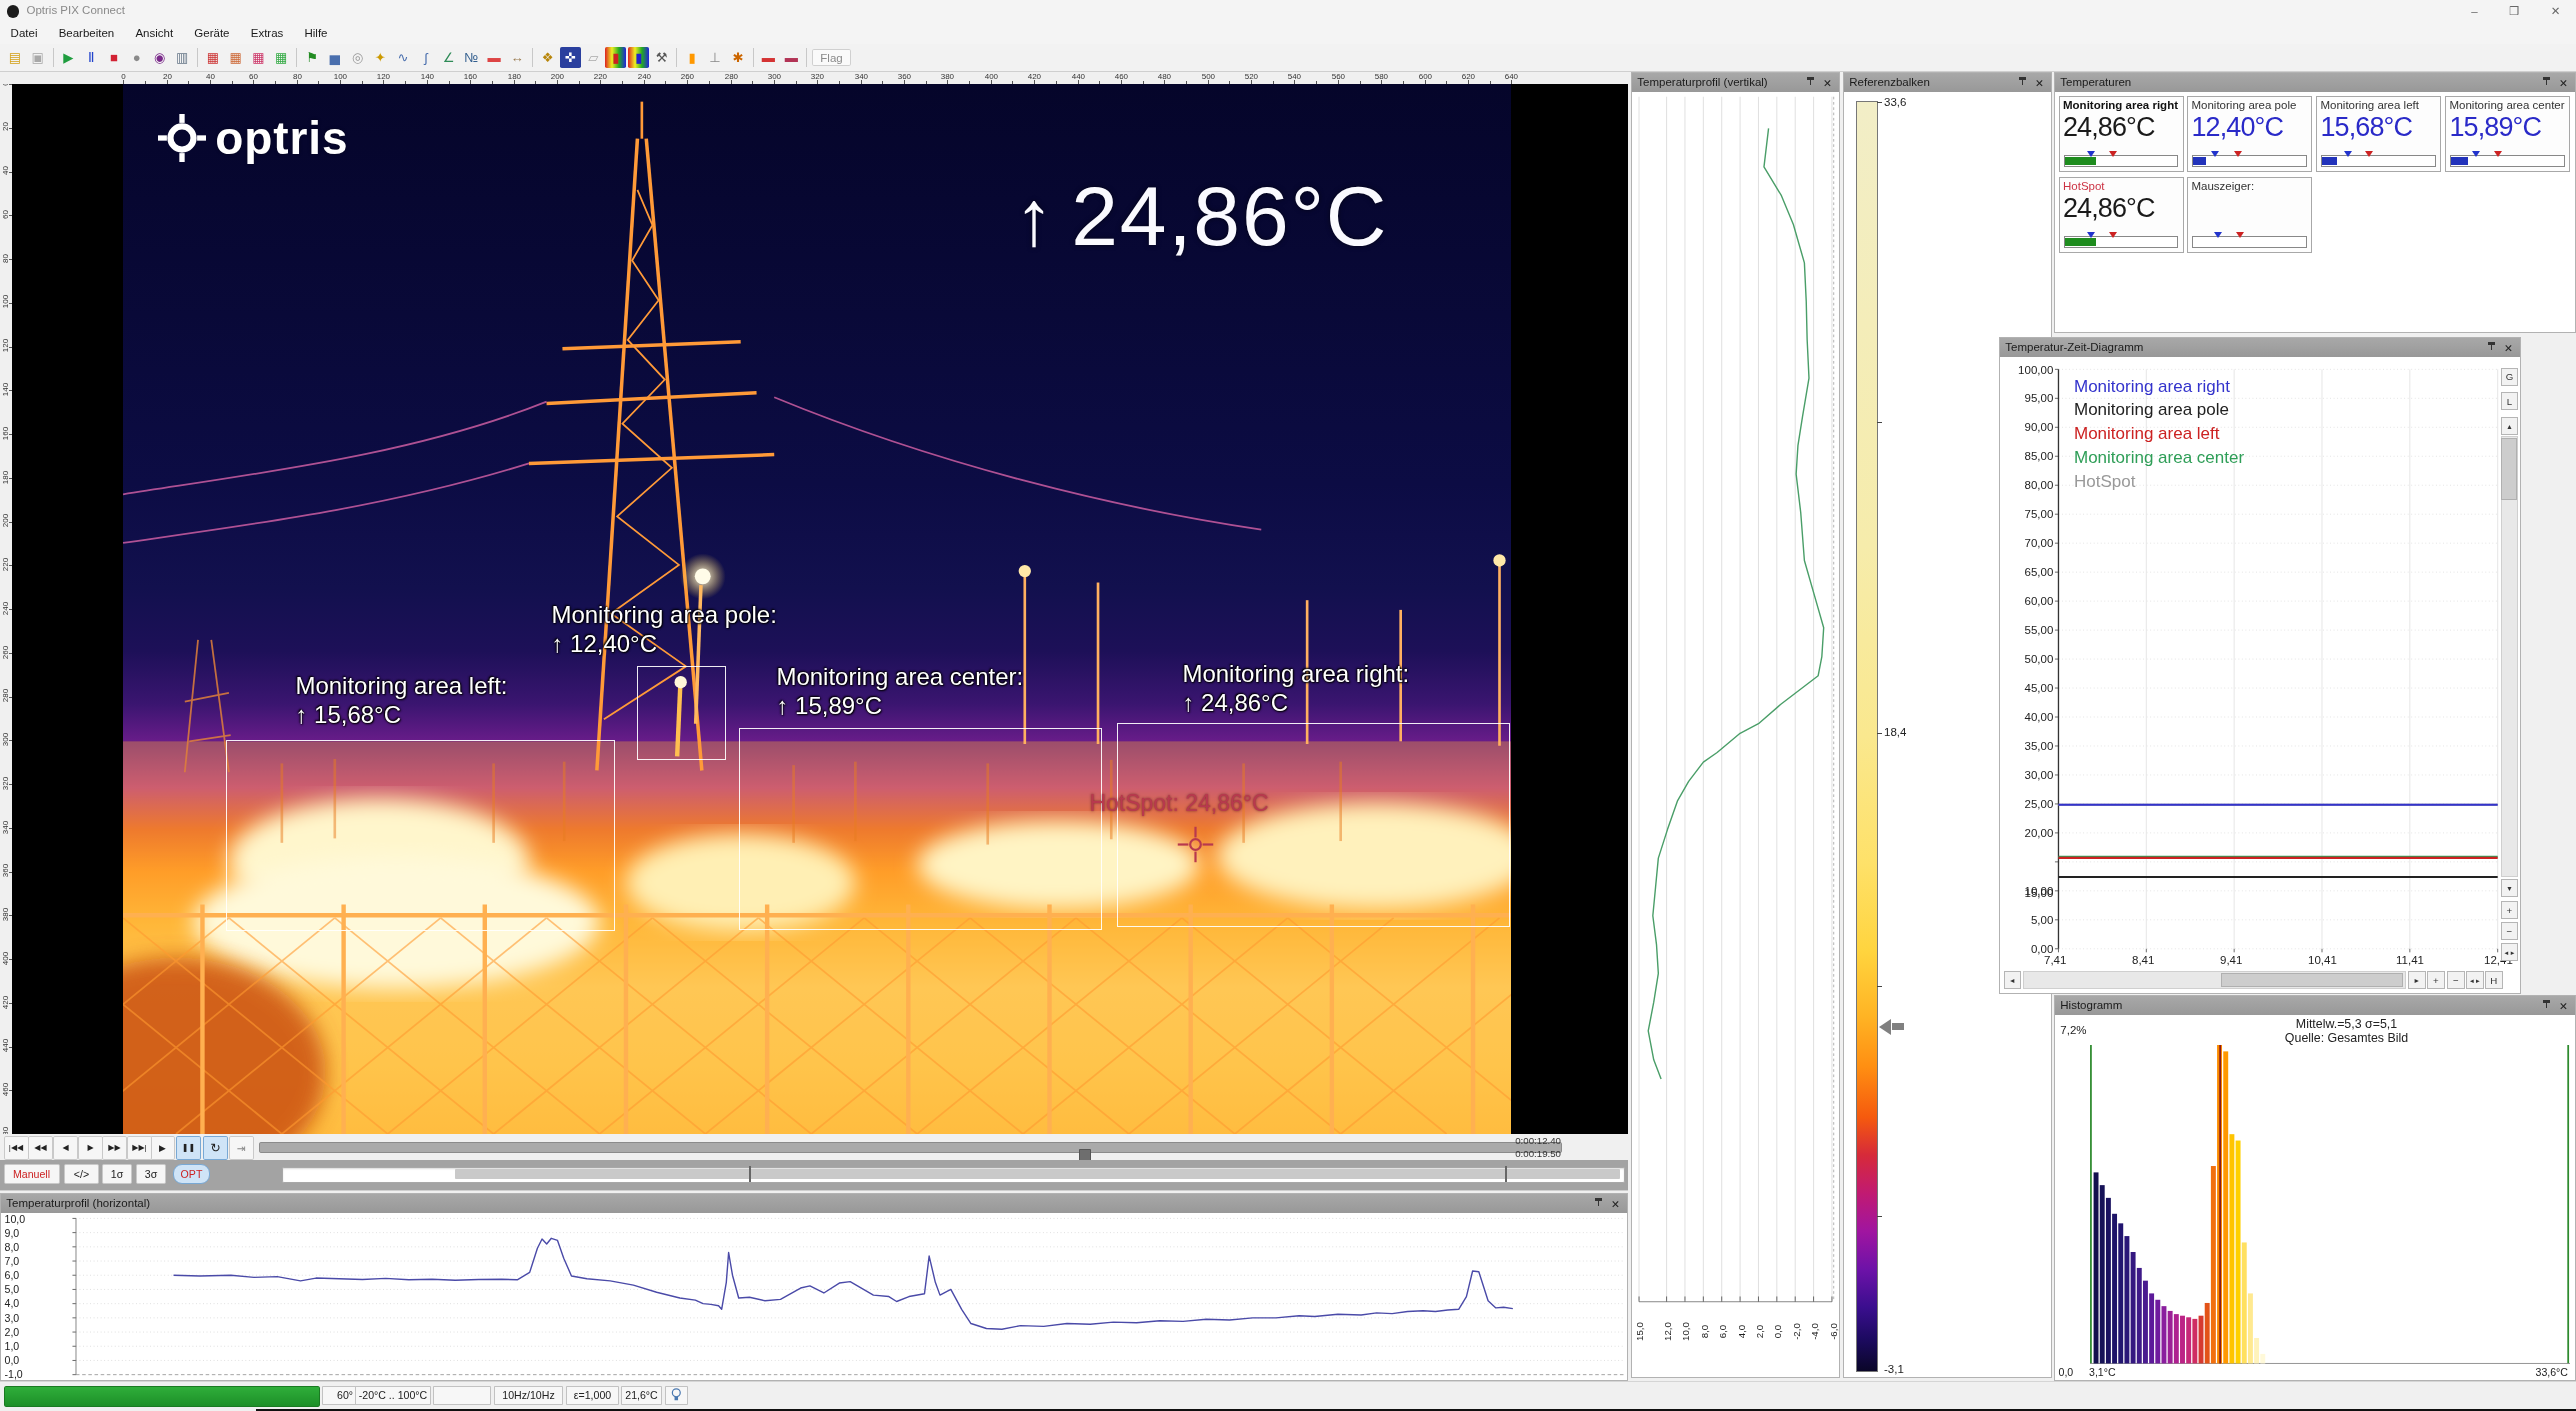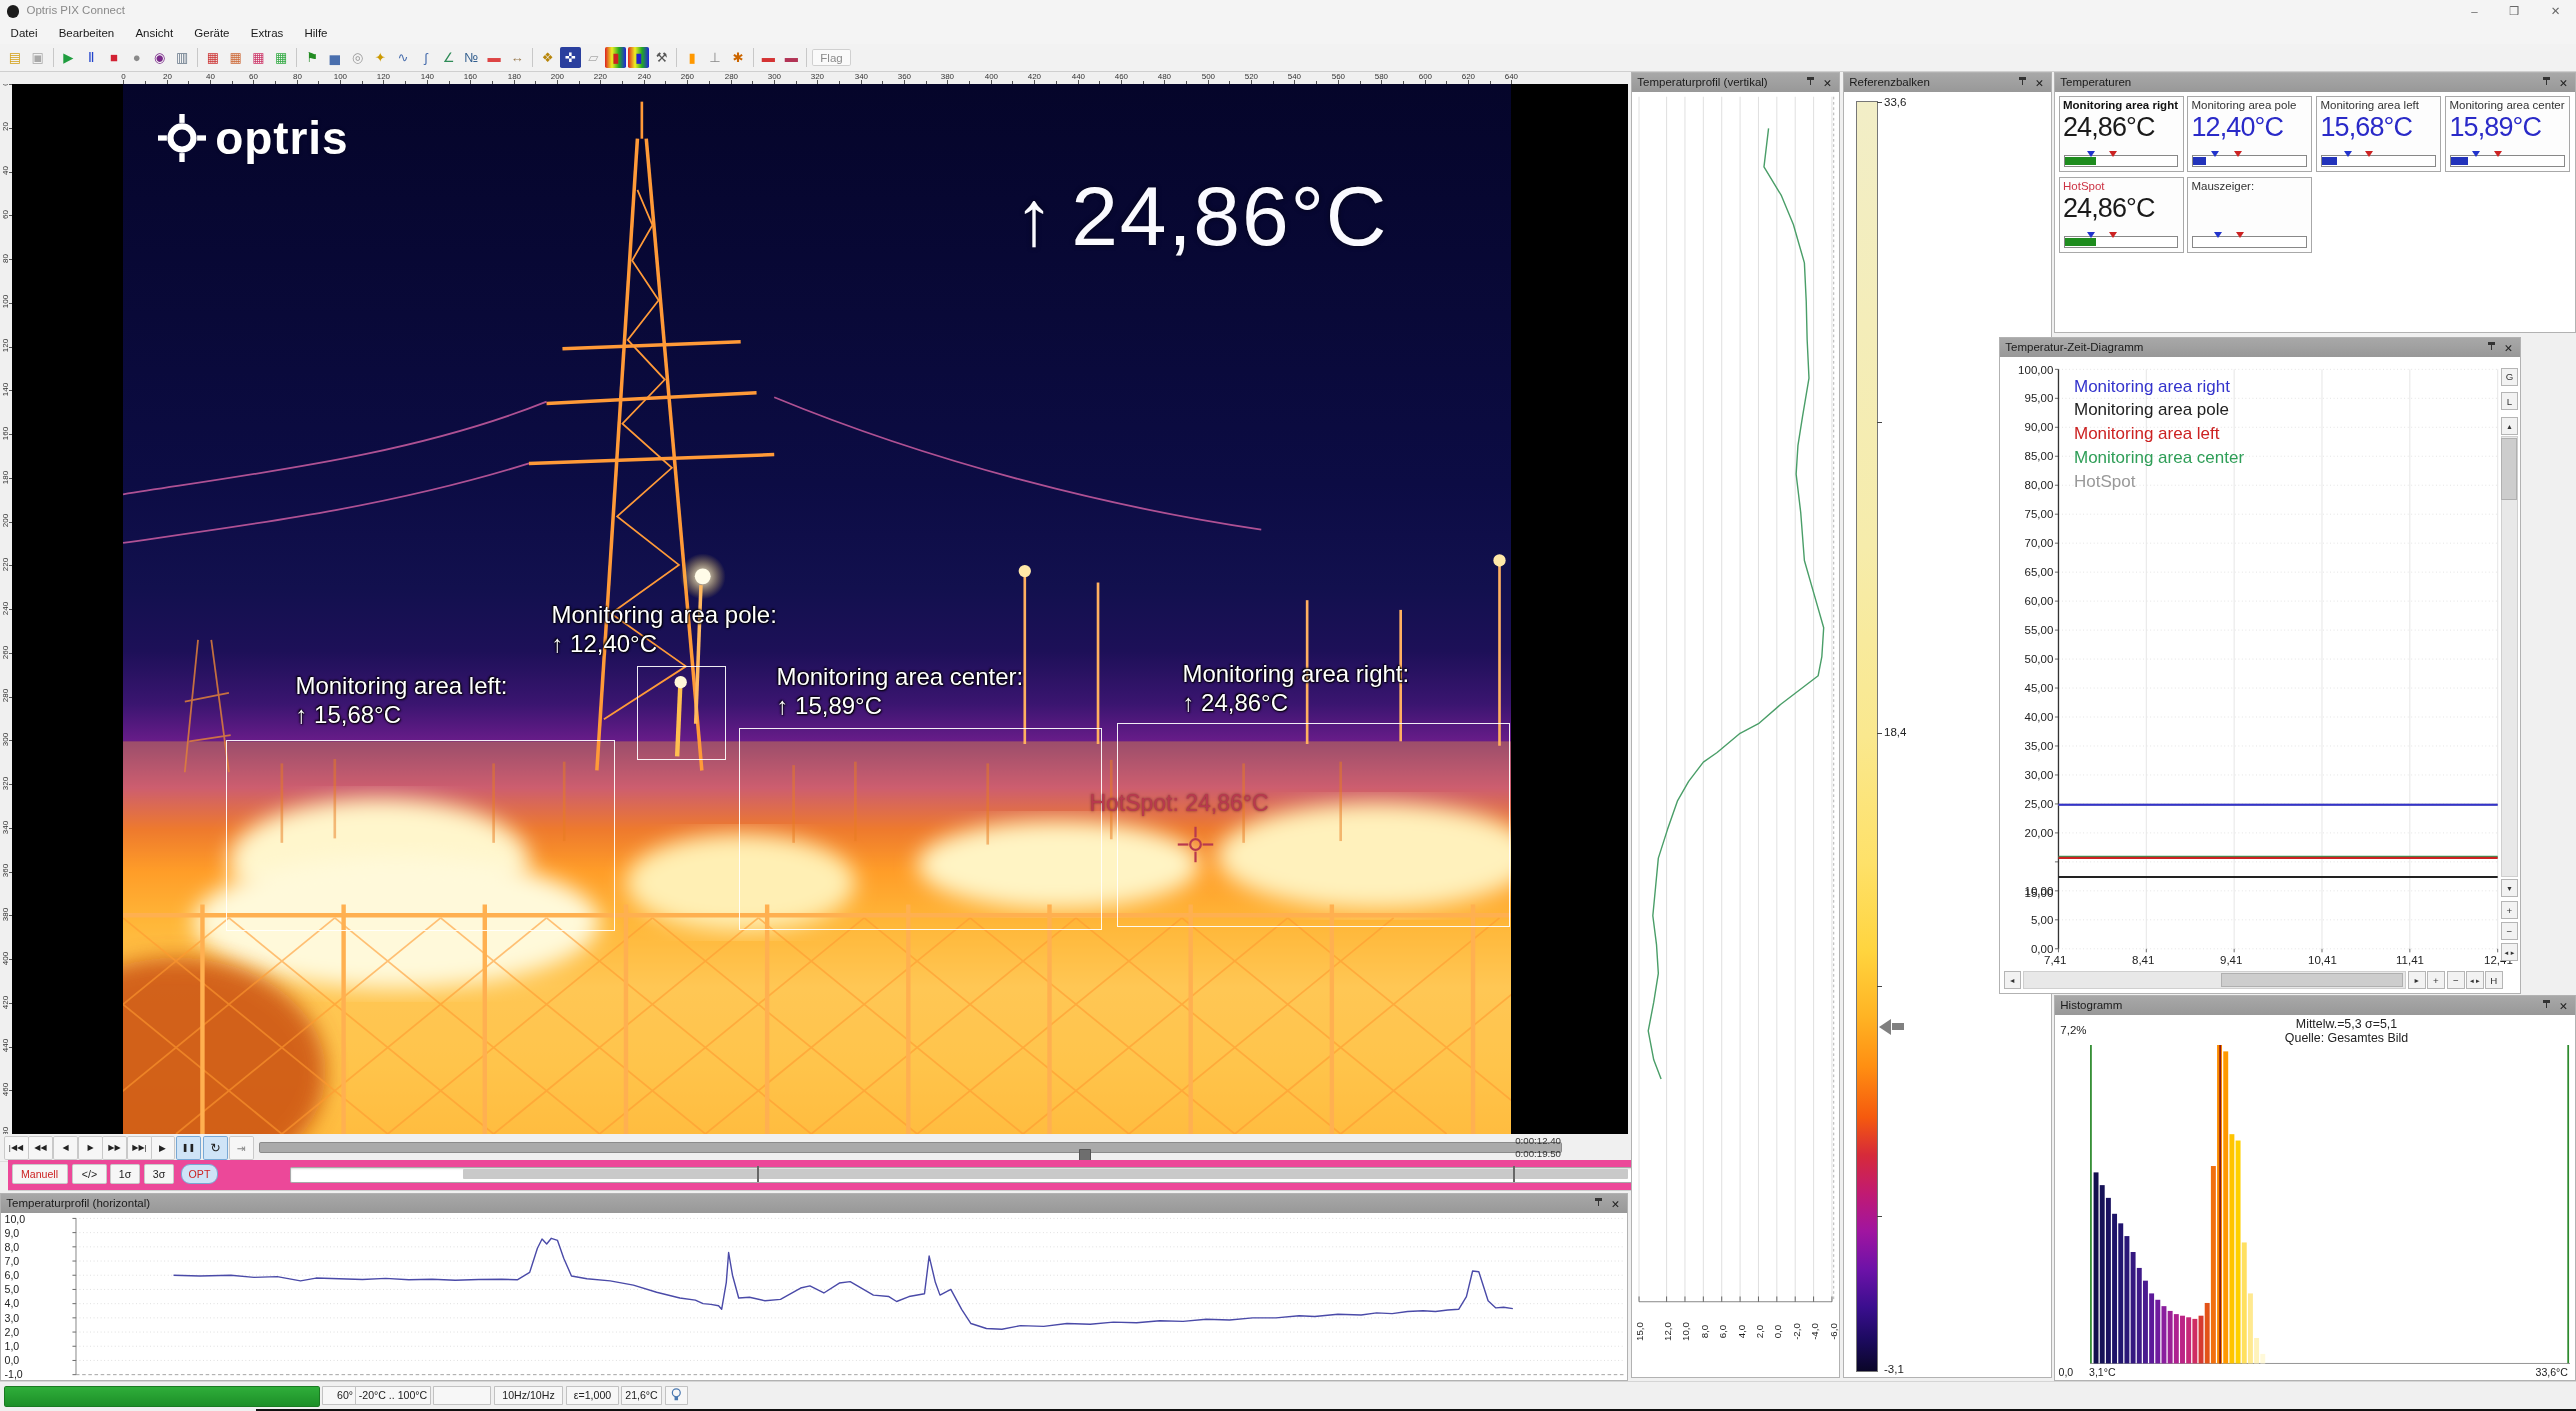--- a/index.html
+++ b/index.html
@@ -38,21 +38,21 @@
   #hotspot-label{position:absolute;color:#b8394e;font-size:23px;text-shadow:0 0 2.6px rgba(40,0,10,.6);white-space:nowrap;}
   #optris-logo{top:26.5px;left:35px;display:flex;align-items:center;color:#fff;font-size:46px;font-weight:bold;letter-spacing:0.9px;text-shadow:0 0 3.5px rgba(0,0,0,.4);}
   
   #playrow{top:1134px;left:0;width:1628px;height:26.5px;background:#f0f0f0;border-bottom:0.9px solid #ddd;}
   .pbtn{position:absolute;top:1.8px;width:23px;height:22px;background:#f6f6f6;border:0.9px solid #c9c9c9;border-radius:1.8px;
     font-size:8.8px;color:#222;display:flex;align-items:center;justify-content:center;}
   .pbtn.hl{background:#cfe4f7;border-color:#78a8d4;}
   #seek-track{top:8px;left:259px;width:1301px;height:8.8px;background:#aaa;border:0.9px solid #8b8b8b;border-radius:1.8px;}
   #seek-handle{top:6.2px;width:9.7px;height:13.2px;background:#6e6e6e;border:0.9px solid #555;border-radius:0.9px;}
   .ptime{position:absolute;right:67px;font-size:9.7px;color:#333;}
-  #moderow{top:1160px;left:8px;width:1628px;height:30px;background:#ec4899;border-bottom:0.9px solid #cfcfcf;}
+  #moderow{top:1160px;left:0;width:1628px;height:30px;background:#a3a3a3;border-bottom:0.9px solid #cfcfcf;}
   .mbtn{position:absolute;top:3.5px;height:20px;background:#f6f6f6;border:0.9px solid #c9c9c9;border-radius:1.8px;
     font-size:10.6px;display:flex;align-items:center;justify-content:center;padding:0 5.3px;box-sizing:border-box;color:#222;}
   .mbtn.red{color:#cc2222;}
   .mbtn.opt{background:#cfe4f7;border-color:#78a8d4;}
   #mode-track{top:7px;left:282px;width:1341px;height:14px;background:#fff;border:0.9px solid #a8a8a8;border-radius:1.8px;box-shadow:inset 0 0.9px 1.8px rgba(0,0,0,.15);}
   #mode-fill{position:absolute;top:0.9px;left:172px;width:1165px;height:10.6px;background:#c9c9c9;border-radius:0.9px;}
   .mode-tick{position:absolute;top:-1.8px;width:1.8px;height:16px;background:#666;}
   
   .panel{position:absolute;background:#fff;border:0.9px solid #b2b2b2;box-sizing:border-box;}
   .phead{position:absolute;top:0;left:0;right:0;height:19.4px;background:linear-gradient(#a8a8a8,#989898);

